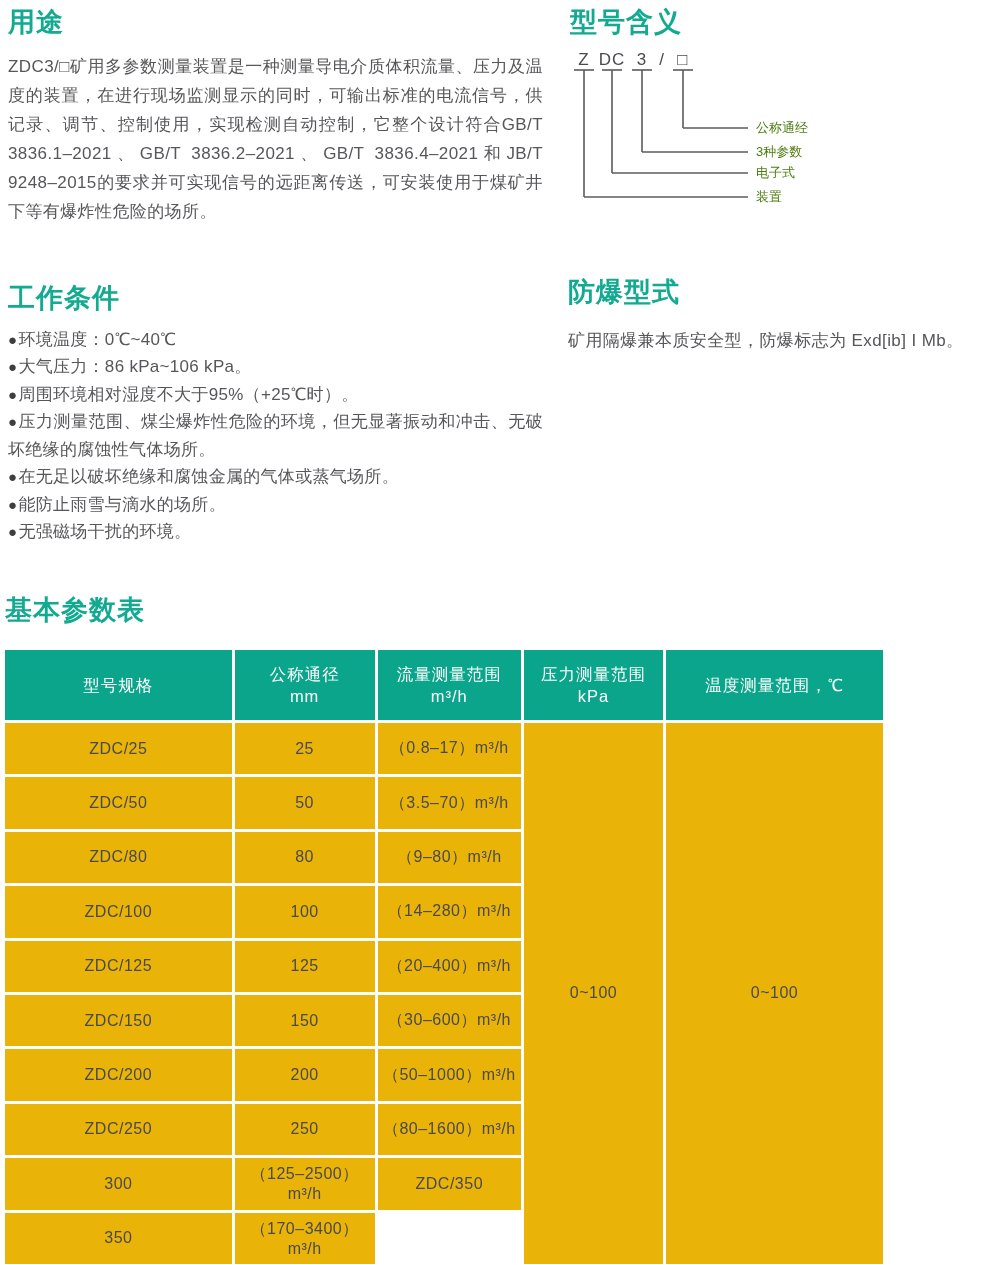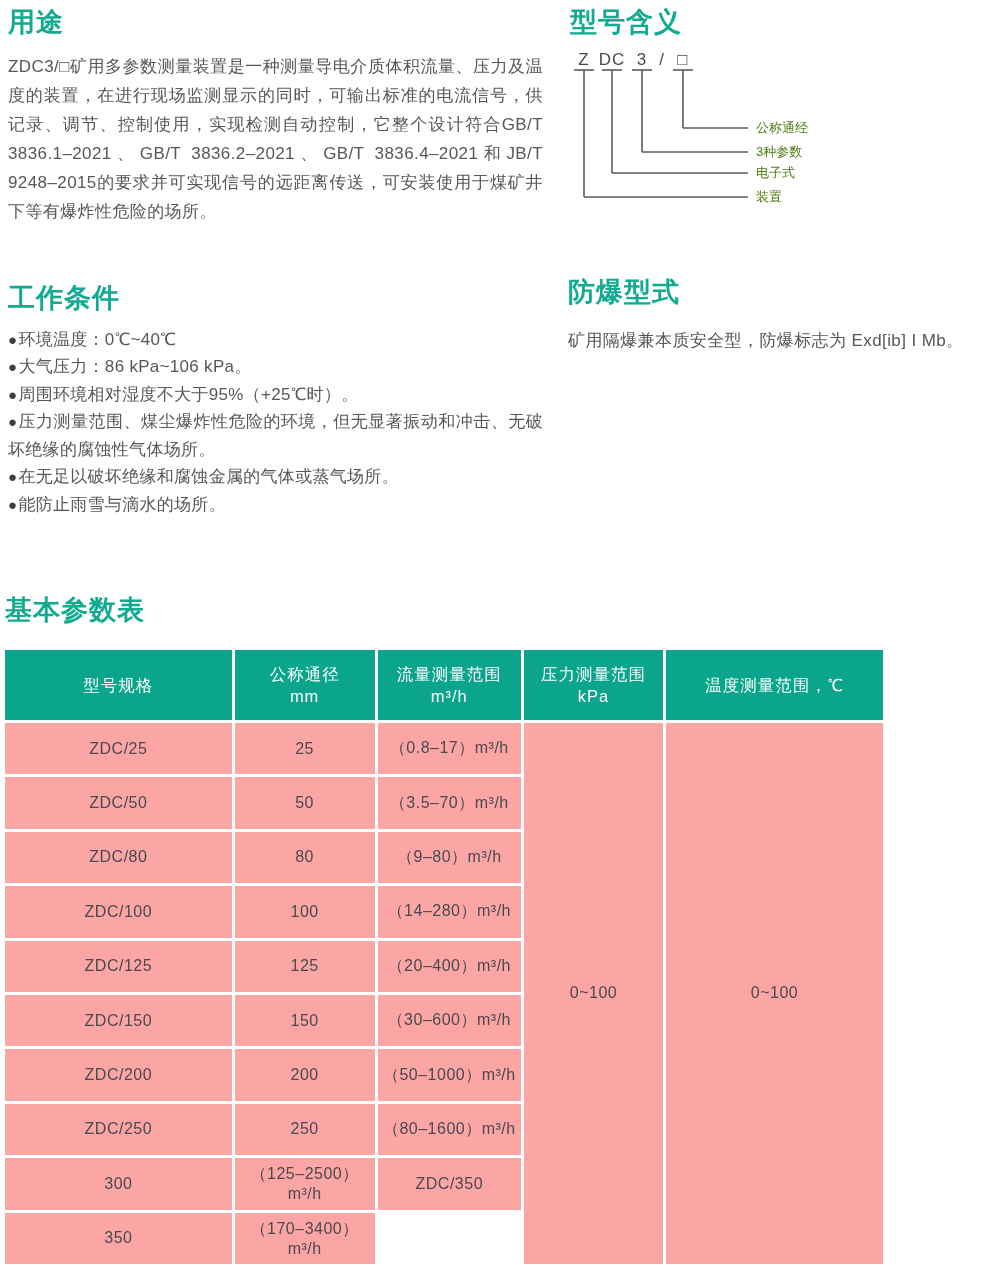--- a/index.html
+++ b/index.html
@@ -50,21 +50,21 @@
     grid-template-rows:70px;
     grid-auto-rows:51.4px;
     gap:3px;
   }
   .th{
     background:#0aa58b;color:#ffffff;font-size:16.5px;font-weight:500;
     display:flex;align-items:center;justify-content:center;text-align:center;
     white-space:pre-line;line-height:22px;letter-spacing:1px;
   }
   .td{
-    background:#fca5a5;color:#4a4a4e;font-size:16px;
+    background:#eab308;color:#4a4a4e;font-size:16px;
     display:flex;align-items:center;justify-content:center;text-align:center;
     letter-spacing:0.5px;
   }
   .td-merged-pressure{grid-column:4;grid-row:2 / span 10;}
   .td-merged-temp{grid-column:5;grid-row:2 / span 10;}
 </style>
 </head>
 <body>
 
 <div class="page">
@@ -105,20 +105,21 @@
 
   <div class="sec sec-conditions">
     <h2 class="sec-title">工作条件</h2>
     <div class="cond-list">
       <div class="cond-item"><span class="bullet">●</span><span>环境温度：0℃~40℃</span></div>
       <div class="cond-item"><span class="bullet">●</span><span>大气压力：86 kPa~106 kPa。</span></div>
       <div class="cond-item"><span class="bullet">●</span><span>周围环境相对湿度不大于95%（+25℃时）。</span></div>
       <div class="cond-item"><span class="bullet">●</span><span>压力测量范围、煤尘爆炸性危险的环境，但无显著振动和冲击、无破坏绝缘的腐蚀性气体场所。</span></div>
       <div class="cond-item"><span class="bullet">●</span><span>在无足以破坏绝缘和腐蚀金属的气体或蒸气场所。</span></div>
       <div class="cond-item"><span class="bullet">●</span><span>能防止雨雪与滴水的场所。</span></div>
+      <div class="cond-item"><span class="bullet">●</span><span>无强磁场干扰的环境。</span></div>
     </div>
   </div>
 
   <div class="sec sec-explosion">
     <h2 class="sec-title">防爆型式</h2>
     <p class="body-text">矿用隔爆兼本质安全型，防爆标志为 Exd[ib] I Mb。</p>
   </div>
 
   <div class="sec sec-params-title">
     <h2 class="sec-title">基本参数表</h2>

